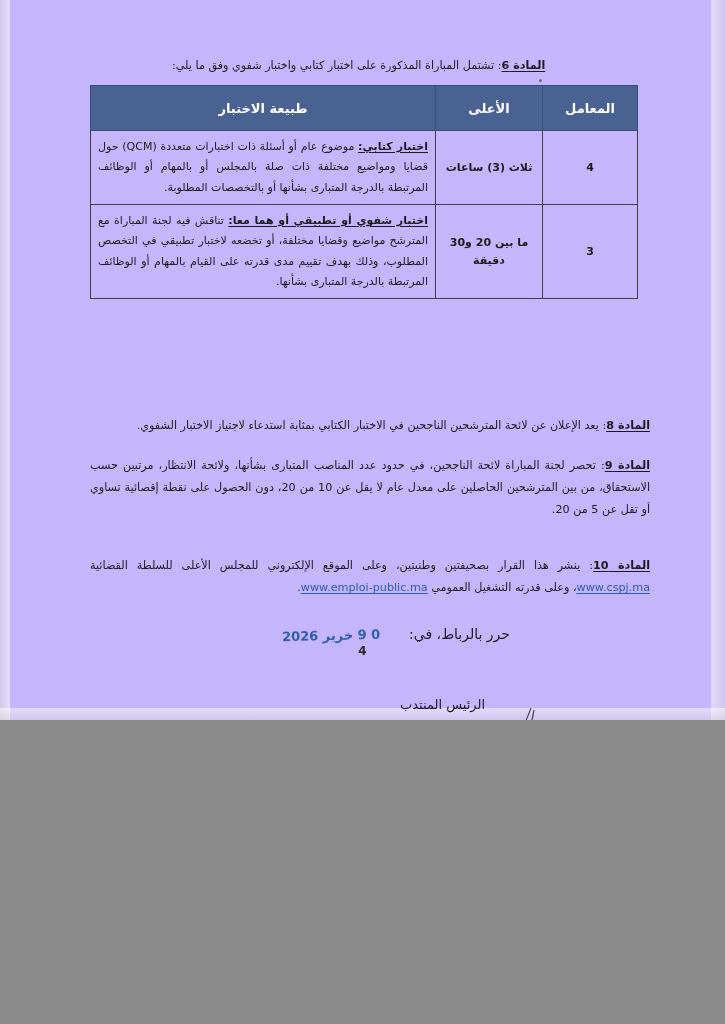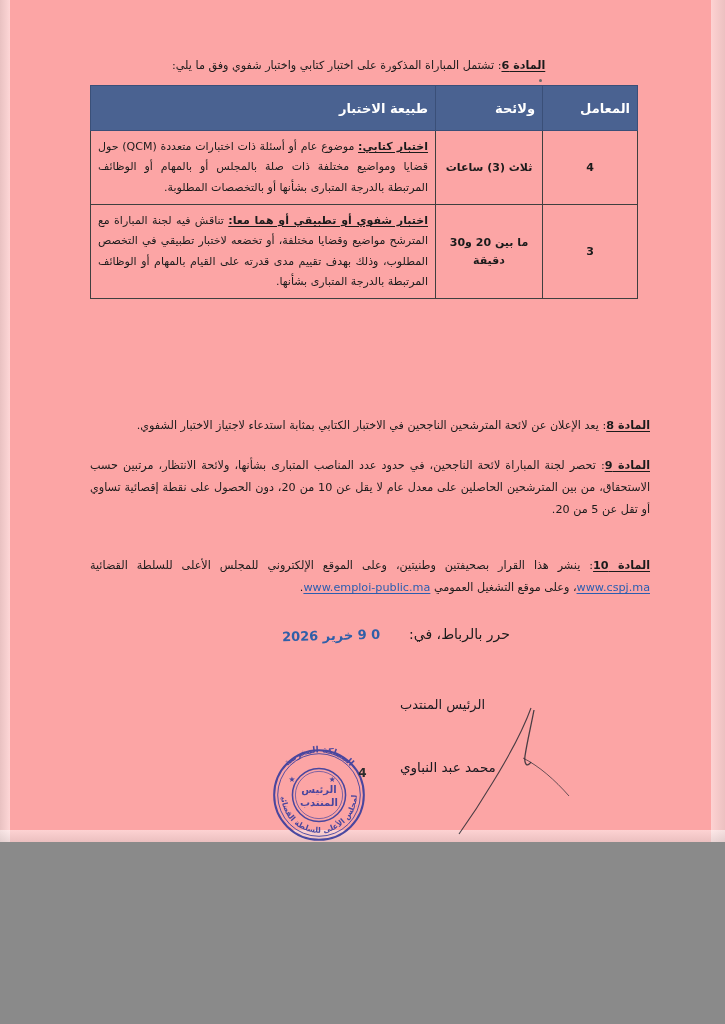--- a/index.html
+++ b/index.html
@@ -3,22 +3,22 @@
 <meta charset="utf-8">
 <style>
   html, body {
     margin: 0;
     padding: 0;
     background: #8a8a8a;
   }
   .page {
     position: relative;
     width: 725px;
-    height: 842px;
-    background: #fca5a5;
+    height: 720px;
+    background: #c4b5fd;
     margin: 0 auto;
     overflow: hidden;
     font-family: "DejaVu Sans", "Liberation Sans", sans-serif;
     color: #1b1b1b;
     box-sizing: border-box;
   }
   
   .scan-edge-left {
     position: absolute; left: 0; top: 0; width: 10px; height: 1024px;
     background: linear-gradient(to right, #d9d9d9, #ffffff);
@@ -74,21 +74,21 @@
     padding: 6px 7px;
     font-size: 11px;
   }
   #exam-table thead th {
     background: #4a6291;
     color: #ffffff;
     font-weight: bold;
     font-size: 13px;
     height: 32px;
     border-color: #3a4f78;
-    text-align: right;
+    text-align: center;
   }
   .col-coef { width: 80px; }
   .col-dur  { width: 92px; }
   .col-nat  { width: auto; }
   .cell-coef {
     text-align: center;
     font-weight: bold;
     font-size: 13.5px;
   }
   .cell-dur {
@@ -217,21 +217,21 @@
   <div class="art-line" id="article6-intro">
     <span class="art-label">المادة 6</span><span>: تشتمل المباراة المذكورة على اختبار كتابي واختبار شفوي وفق ما يلي:</span>
   </div>
 
   <div class="speck" style="top:79px; right:183px; width:3px; height:3px;"></div>
 
   <table id="exam-table">
     <thead>
       <tr>
         <th class="col-coef">المعامل</th>
-        <th class="col-dur">ولائحة</th>
+        <th class="col-dur">الأعلى</th>
         <th class="col-nat">طبيعة الاختبار</th>
       </tr>
     </thead>
     <tbody>
       <tr>
         <td class="cell-coef">4</td>
         <td class="cell-dur">ثلاث (3) ساعات</td>
         <td class="cell-nat"><span class="exam-kind">اختبار كتابي:</span><span> موضوع عام أو أسئلة ذات اختبارات متعددة (QCM) حول قضايا ومواضيع مختلفة ذات صلة بالمجلس أو بالمهام أو الوظائف المرتبطة بالدرجة المتبارى بشأنها أو بالتخصصات المطلوبة.</span></td>
       </tr>
       <tr>
@@ -245,21 +245,21 @@
 
   <div class="art-line" id="article8">
     <span class="art-label">المادة 8</span><span>: يعد الإعلان عن لائحة المترشحين الناجحين في الاختبار الكتابي بمثابة استدعاء لاجتياز الاختبار الشفوي.</span>
   </div>
 
   <div class="art-line" id="article9">
     <span class="art-label">المادة 9</span><span>: تحصر لجنة المباراة لائحة الناجحين، في حدود عدد المناصب المتبارى بشأنها، ولائحة الانتظار، مرتبين حسب الاستحقاق، من بين المترشحين الحاصلين على معدل عام لا يقل عن 10 من 20، دون الحصول على نقطة إقصائية تساوي أو تقل عن 5 من 20.</span>
   </div>
 
   <div class="art-line" id="article10">
-    <span class="art-label">المادة 10</span><span>: ينشر هذا القرار بصحيفتين وطنيتين، وعلى الموقع الإلكتروني للمجلس الأعلى للسلطة القضائية </span><a class="link" href="#">www.cspj.ma</a><span>، وعلى موقع التشغيل العمومي </span><a class="link" href="#">www.emploi-public.ma</a><span>.</span>
+    <span class="art-label">المادة 10</span><span>: ينشر هذا القرار بصحيفتين وطنيتين، وعلى الموقع الإلكتروني للمجلس الأعلى للسلطة القضائية </span><a class="link" href="#">www.cspj.ma</a><span>، وعلى قدرته التشغيل العمومي </span><a class="link" href="#">www.emploi-public.ma</a><span>.</span>
   </div>
 
   <div id="date-line">
     <span>حرر بالرباط، في:</span>
   </div>
   <div id="date-stamp">
     <span class="dnum">0 9</span>
     <span>خرير</span>
     <span>2026</span>
   </div>

